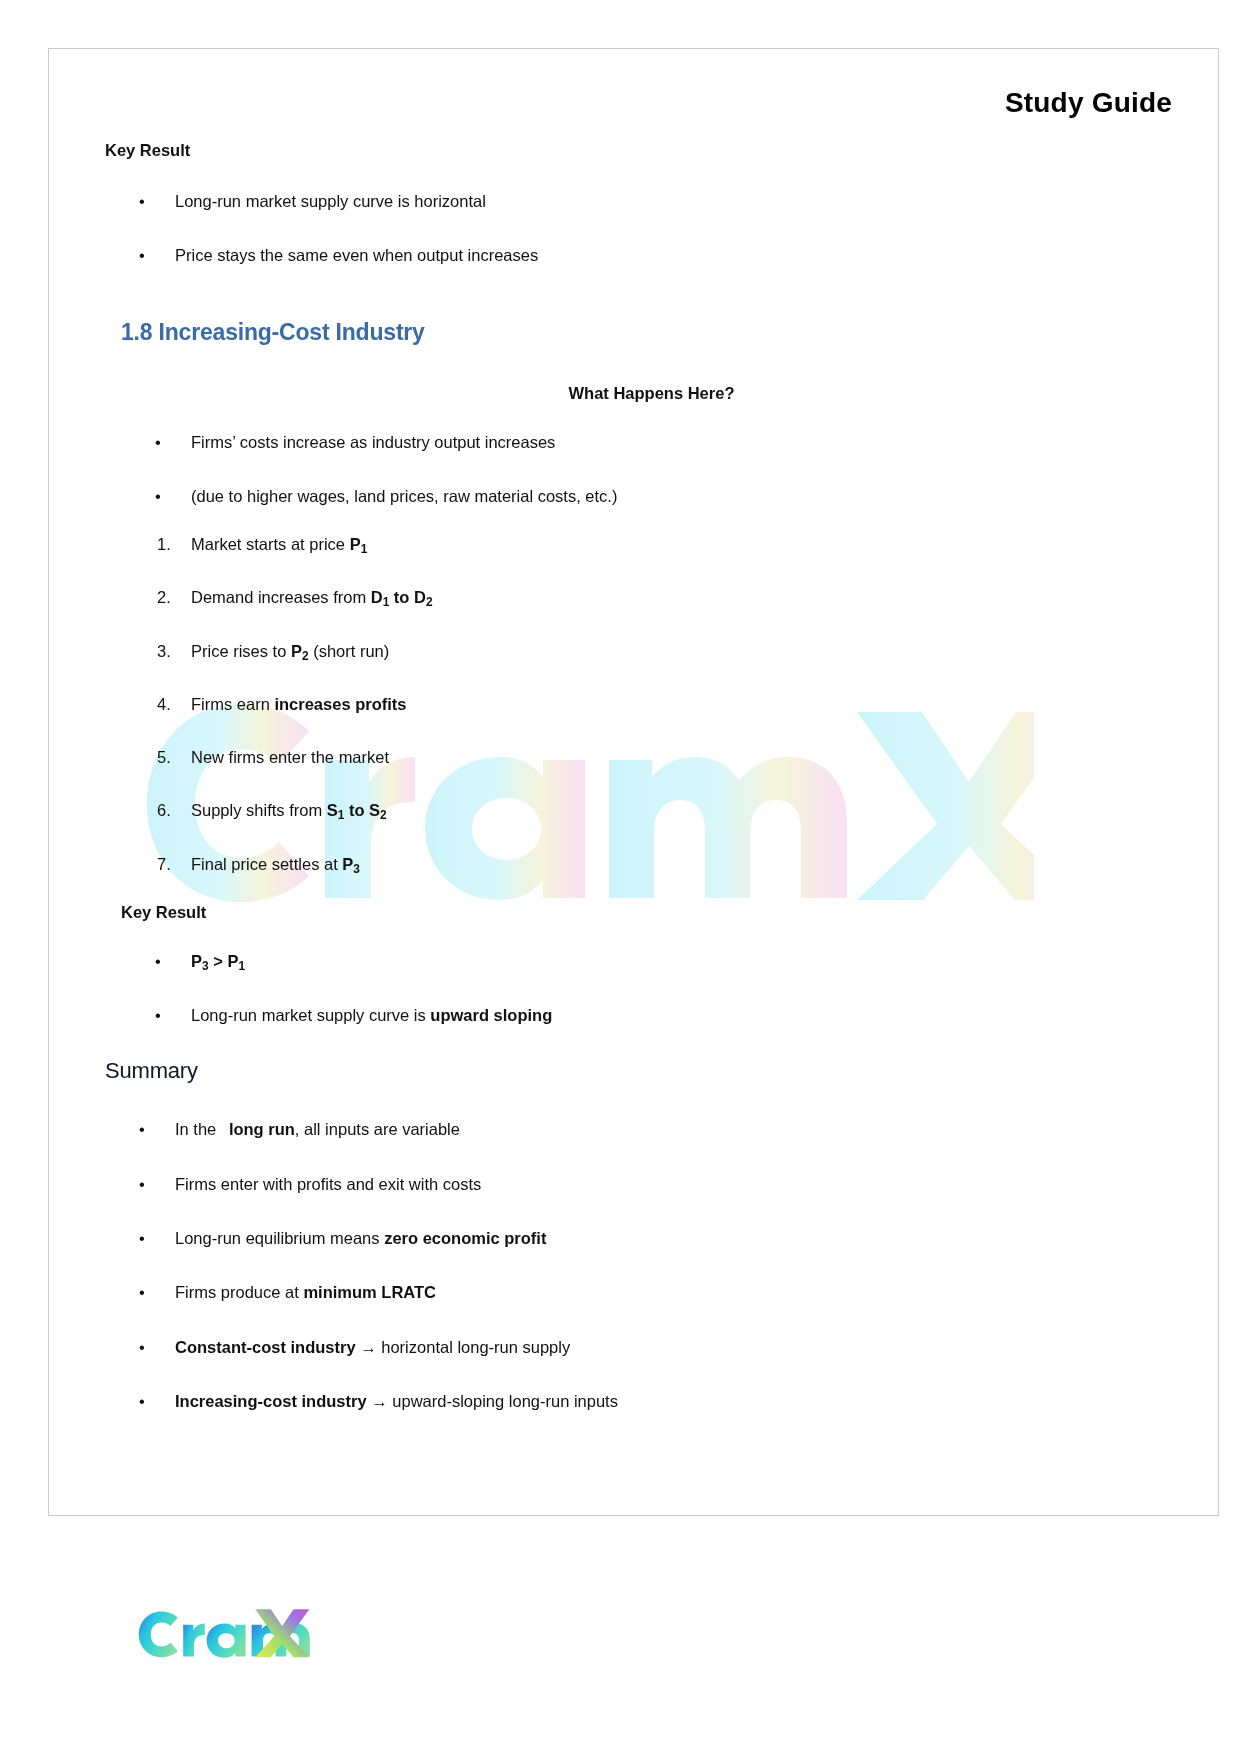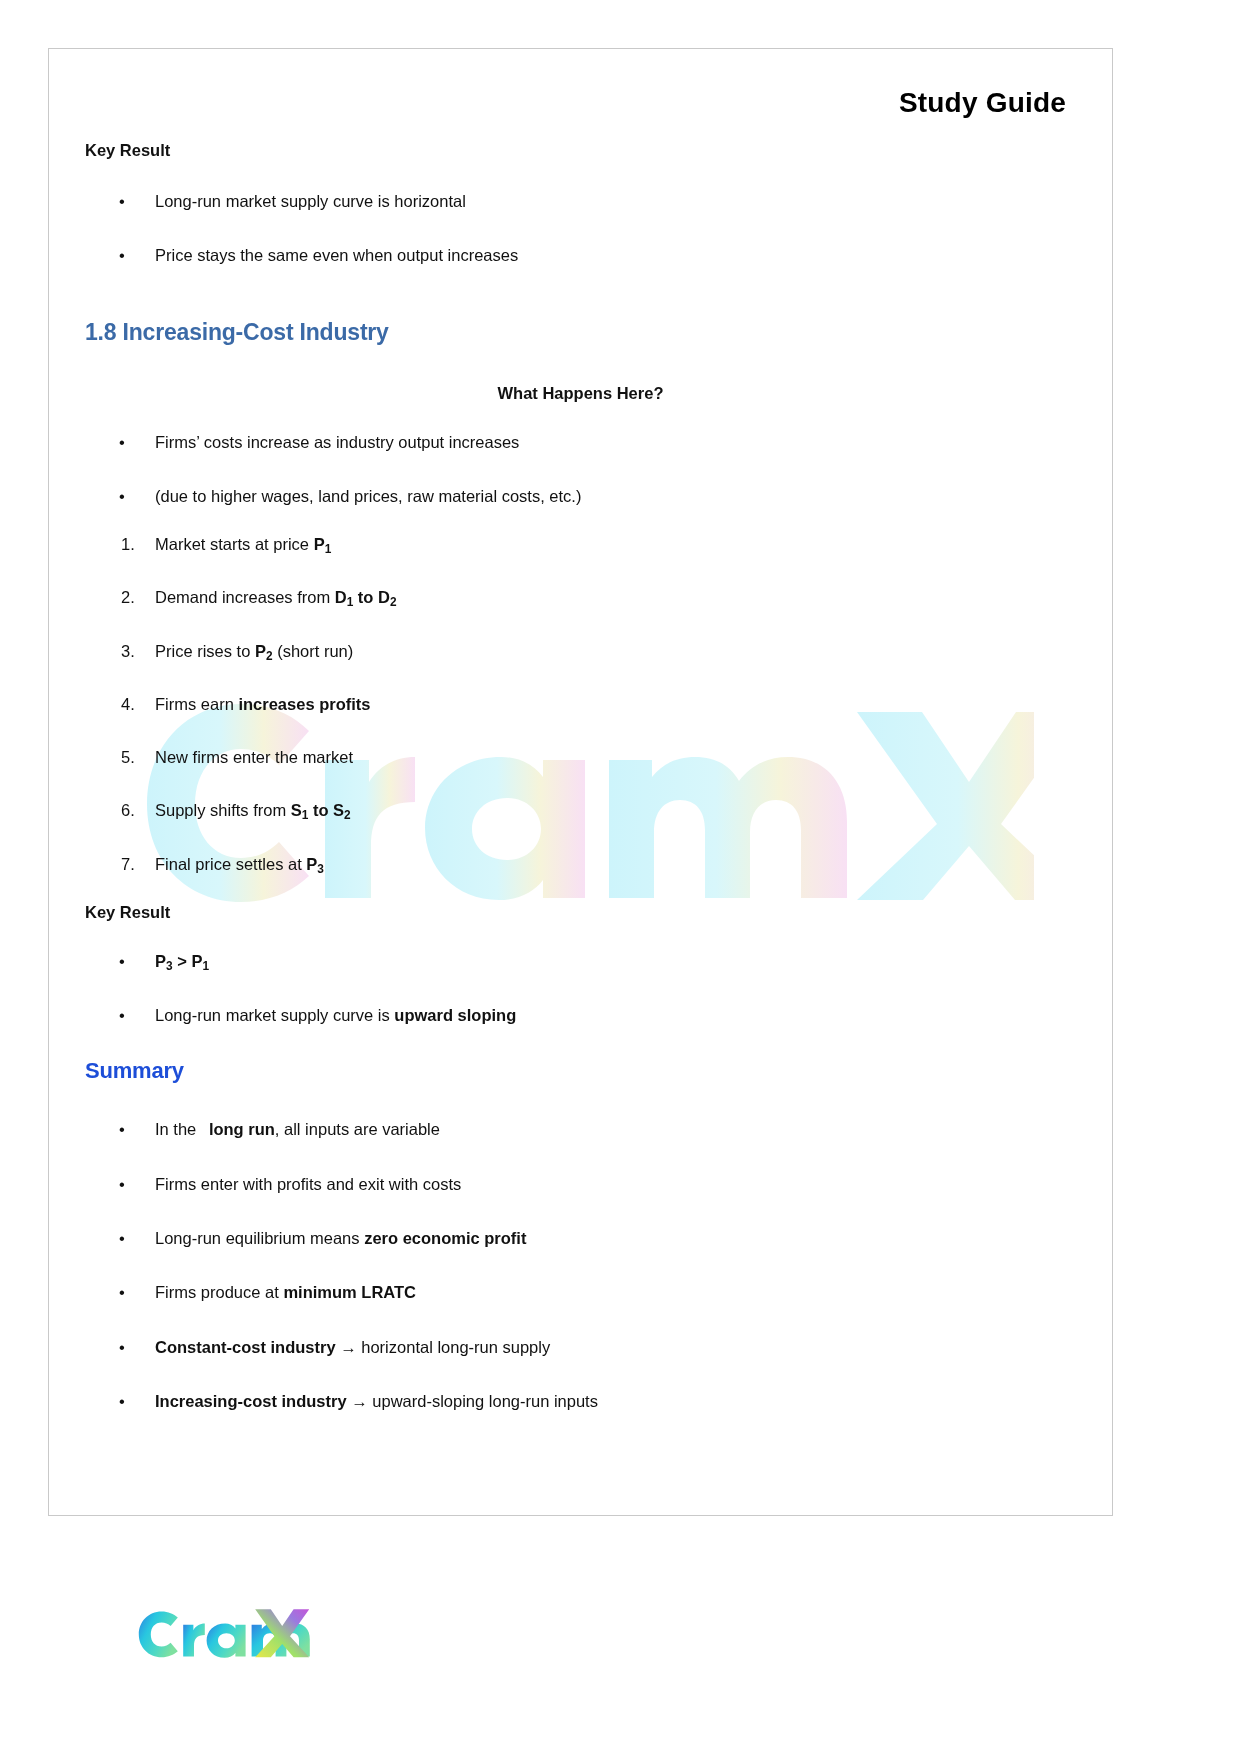--- a/index.html
+++ b/index.html
@@ -12,26 +12,27 @@
     height: 1754px;
     position: relative;
     font-family: "Liberation Sans", sans-serif;
     -webkit-font-smoothing: antialiased;
   }
 
   .page {
     position: absolute;
     left: 48px;
     top: 48px;
-    width: 1065px;
+    width: 1171px;
     height: 1468px;
     border: 1px solid #c9c9c9;
     background: #ffffff;
     box-sizing: border-box;
     overflow: hidden;
+    padding-left: 20px;
   }
 
   
   .watermark {
     position: absolute;
     left: 80px;
     top: 615px;
     width: 905px;
     height: 240px;
     pointer-events: none;
@@ -69,22 +70,22 @@
   }
   .sec-head {
     font-size: 23px;
     font-weight: bold;
     color: #3b6aa7;
     margin: 0;
     letter-spacing: -0.2px;
   }
   .sec-head-sm {
     font-size: 22px;
-    font-weight: bold;
-    color: #1d4ed8;
+    font-weight: normal;
+    color: #0f172a;
     margin: 0;
     letter-spacing: -0.2px;
   }
 
   
   ul.blist, ol.nlist {
     list-style: none;
     margin: 0;
     padding: 0;
   }
@@ -169,21 +170,21 @@
   <div class="content">
 
     <div style="margin-top:22px;">
       <div class="sub-head">Key Result</div>
       <ul class="blist" id="kr-top-list" style="margin-top:30px;">
           <li><span class="marker">•</span><span><span>Long-run market supply curve is </span><span style="font-weight: normal;">horizontal</span></span></li>
           <li style="margin-top: 32px;"><span class="marker">•</span><span><span>Price stays the same even when output increases</span></span></li>
         </ul>
     </div>
 
-    <div style="margin-top:52px;">
+    <div style="margin-top:52px;margin-left:16px;">
       <div class="sec-head">1.8 Increasing-Cost Industry</div>
 
       <div class="sub-head" style="margin-top:38px;text-align:center;">What Happens Here?</div>
       <ul class="blist" id="wh-list" style="margin-top:28px;">
           <li><span class="marker">•</span><span><span>Firms’ costs </span><span style="font-weight: normal;">increase</span><span> as industry output increases</span></span></li>
           <li style="margin-top: 32px;"><span class="marker">•</span><span><span>(due to higher wages, land prices, raw material costs, etc.)</span></span></li>
         </ul>
 
       <ol class="nlist" id="steps-list" style="margin-top:26px;">
           <li><span class="marker">1.</span><span><span>Market starts at price </span><span style="font-weight: bold;">P</span><sub>1</sub></span></li>

